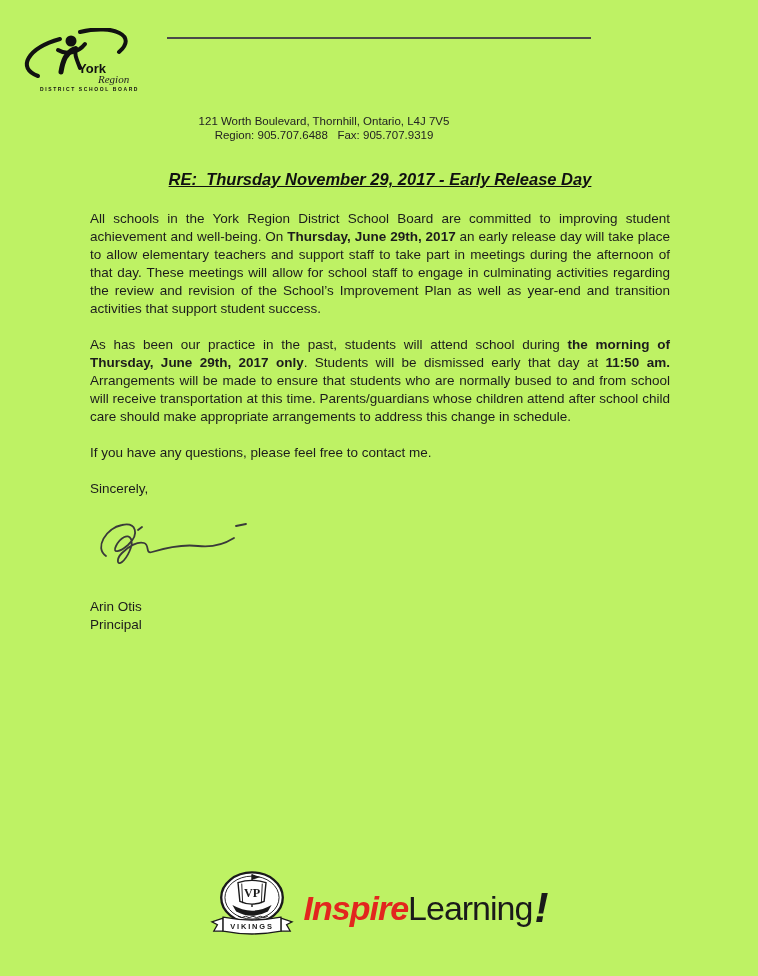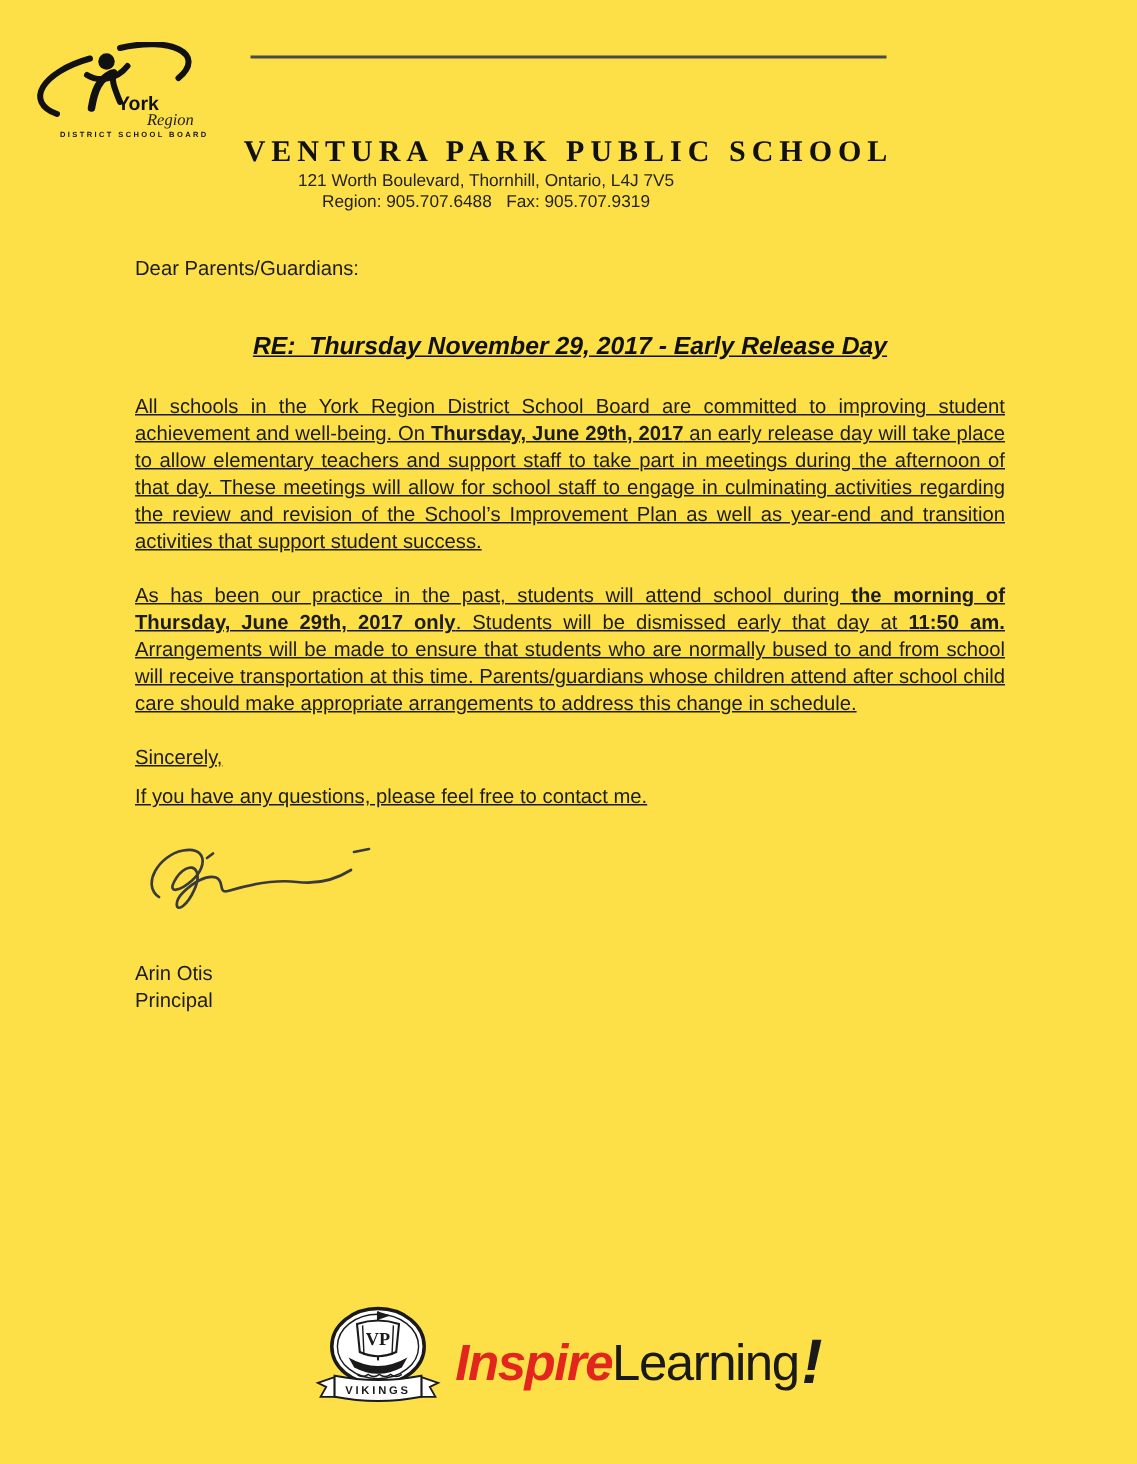--- a/index.html
+++ b/index.html
@@ -1,20 +1,20 @@
 <!DOCTYPE html>
 <html><head>
 <meta charset="utf-8">
 <style>
   html, body { margin: 0; padding: 0; background: #ffffff; }
   .page {
     position: relative;
     width: 758px;
     height: 976px;
-    background: #fde047;
+    background: #bef264;
     font-family: "Liberation Sans", sans-serif;
     color: #1a1a1a;
     overflow: hidden;
   }
 
   
   .board-logo { position: absolute; left: 22px; top: 28px; width: 122px; height: 64px; }
   .top-rule {
     position: absolute; left: 167px; top: 37px; width: 424px; height: 0;
     border-top: 2px solid #4a4a4a;
@@ -46,21 +46,21 @@
   .subject {
     margin: 0 0 22px 0;
     text-align: center;
     font-size: 16.5px;
     font-weight: bold;
     font-style: italic;
     text-decoration: underline;
     color: #111;
     white-space: pre-wrap;
   }
-  .para { margin-bottom: 18px !important; text-decoration: underline; }
+  .para { margin-bottom: 18px !important; }
   .justify { text-align: justify; }
   .para b { font-weight: bold; }
   .closing { margin-bottom: 8px !important; }
   .signature { width: 170px; height: 56px; margin: 18px 0 26px 4px; }
   .signer { line-height: 18px; }
 
   
   .footer {
     position: absolute; left: 0; top: 868px; width: 758px;
     display: flex; justify-content: center; align-items: center; gap: 10px;
@@ -95,31 +95,29 @@
       <path d="M58 40 C 54 30 52 25 54 20" fill="none" stroke="#111" stroke-width="4" stroke-linecap="round"></path>
       <path d="M36 22 C 44 27 56 25 63 16" fill="none" stroke="#111" stroke-width="4" stroke-linecap="round"></path>
       <text x="56" y="45" font-family="Liberation Sans, sans-serif" font-size="13" font-weight="bold" fill="#111">York</text>
       <text x="76" y="55" font-family="Liberation Serif, serif" font-size="11" font-style="italic" fill="#222">Region</text>
       <text x="18" y="63" font-family="Liberation Sans, sans-serif" font-size="5" letter-spacing="1.6" font-weight="bold" fill="#111">DISTRICT SCHOOL BOARD</text>
     </svg>
   </div>
 
   <div class="top-rule"></div>
 
-  <div class="school-name">VENTURA PARK PUBLIC SCHOOL</div>
   <div class="school-address">121 Worth Boulevard, Thornhill, Ontario, L4J 7V5</div>
   <div class="school-phone">Region: 905.707.6488   Fax: 905.707.9319</div>
 
   <div class="letter-body">
-    <p class="salutation">Dear Parents/Guardians:</p>
     <h2 class="subject">RE:  Thursday November 29, 2017 - Early Release Day</h2>
     <p class="para justify"><span>All schools in the York Region District School Board are committed to improving student achievement and well-being.  On </span><b>Thursday, June 29th, 2017</b><span> an early release day will take place to allow elementary teachers and support staff to take part in meetings during the afternoon of that day.  These meetings will allow for school staff to engage in culminating activities regarding the review and revision of the School’s Improvement Plan as well as year-end and transition activities that support student success.</span></p>
     <p class="para justify"><span>As has been our practice in the past, students will attend school during </span><b>the morning of Thursday, June 29th, 2017 only</b><span>.  Students will be dismissed early that day at </span><b>11:50 am.</b><span>  Arrangements will be made to ensure that students who are normally bused to and from school will receive transportation at this time.  Parents/guardians whose children attend after school child care should make appropriate arrangements to address this change in schedule.</span></p>
+    <p class="para">If you have any questions, please feel free to contact me.</p>
     <p class="para closing">Sincerely,</p>
-    <p class="para">If you have any questions, please feel free to contact me.</p>
 
     <div class="signature">
       <svg viewBox="0 0 170 56" width="170" height="56">
         <path d="M12 40 C 0 32 12 12 28 9 C 42 6 46 18 34 29 C 26 36 18 38 22 30 C 26 22 34 17 37 23 C 40 29 33 42 28 46 C 23 50 22 43 28 37 C 35 30 44 25 50 27 C 56 29 51 38 58 36 C 68 33 88 28 104 30 C 120 32 132 27 140 22" fill="none" stroke="#3a3a3a" stroke-width="1.8" stroke-linecap="round"></path>
         <path d="M44 14 l4 -3" fill="none" stroke="#3a3a3a" stroke-width="1.8" stroke-linecap="round"></path>
         <path d="M142 10 l10 -2" fill="none" stroke="#3a3a3a" stroke-width="1.8" stroke-linecap="round"></path>
       </svg>
     </div>
 
     <p class="signer">Arin Otis</p>

